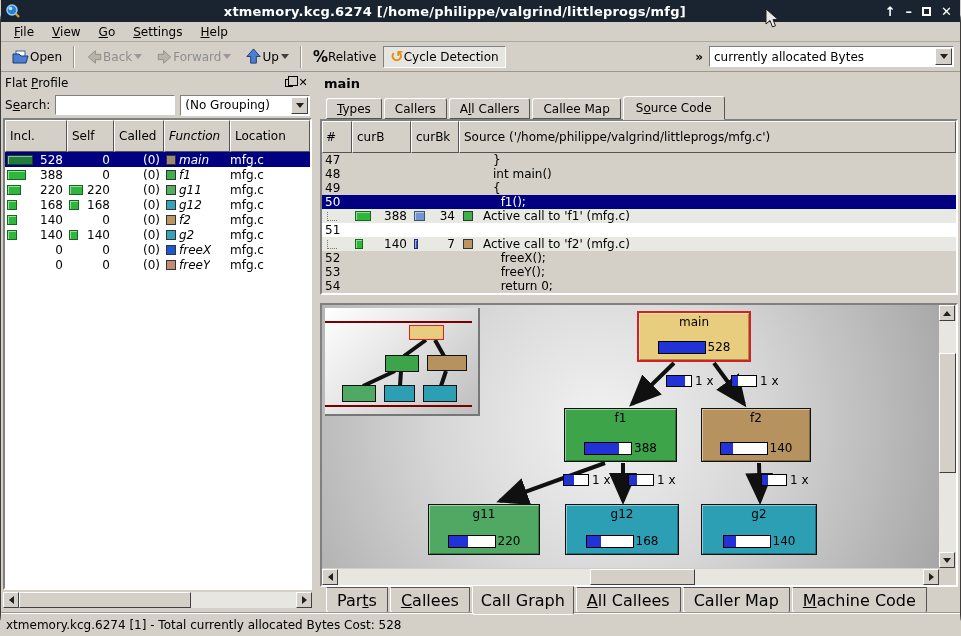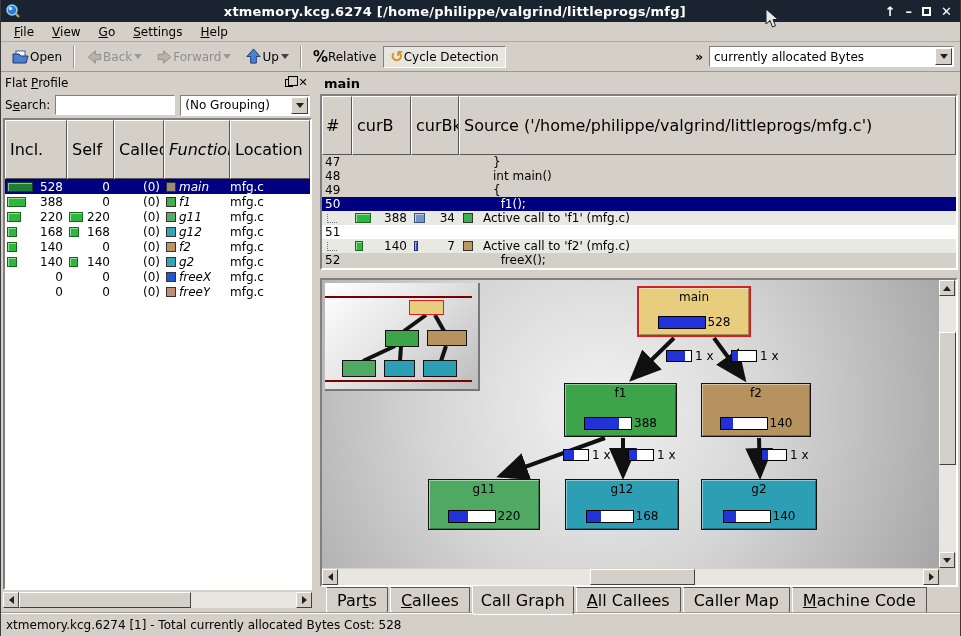--- a/index.html
+++ b/index.html
@@ -1,18 +1,18 @@
 <!DOCTYPE html>
 <html><head>
 <meta charset="utf-8">
 <style>
   * { margin:0; padding:0; box-sizing:border-box; }
   html,body { width:961px; height:636px; overflow:hidden; }
   body { font-family:"DejaVu Sans","Liberation Sans",sans-serif; font-size:12px; color:#000; background:#d4d0c8; }
-  .window { width:961px; height:636px; display:flex; flex-direction:column; border-left:1px solid #3c3c3c; border-right:1px solid #3c3c3c; position:relative; }
+  .window { width:961px; height:636px; display:flex; flex-direction:column; border-left:1px solid #3c3c3c; border-right:1px solid #3c3c3c; position:relative;border-radius:21px; }
 
   
   .titlebar { height:22px; background:#1a2430; display:flex; align-items:center; color:#fff; flex:none; }
   .app-icon { width:16px; height:16px; margin:0 4px; position:relative; }
   .app-icon svg { display:block; }
   .title-text { flex:1; text-align:center; font-weight:bold; font-size:13px; letter-spacing:.2px; }
   .win-controls { display:flex; align-items:center; gap:10px; margin-right:8px; font-size:13px; font-weight:bold; }
   .win-btn { cursor:default; line-height:1; }
   .wb-max { width:9px; height:9px; border:2px solid #fff; display:inline-block; }
 
@@ -43,21 +43,21 @@
   .dock-title { flex:1; }
   .dock-btn { width:14px; height:14px; display:flex; align-items:center; justify-content:center; font-size:11px; }
   .float-glyph { width:8px; height:8px; border:1px solid #000; position:relative; background:#d4d0c8; }
   .float-glyph::before { content:''; position:absolute; left:2px; top:-4px; width:8px; height:8px; border:1px solid #000; background:#d4d0c8; }
   .search-row { height:26px; display:flex; align-items:center; gap:5px; padding:0 2px; }
   .search-input { width:120px; height:20px; background:#fff; border-top:1px solid #808080; border-left:1px solid #808080; border-right:1px solid #fff; border-bottom:1px solid #fff; font-family:inherit; font-size:12px; padding:0 3px; outline:none; }
   .group-combo { flex:1; height:21px; background:#fff; border-top:1px solid #808080; border-left:1px solid #808080; border-right:1px solid #fff; border-bottom:1px solid #fff; display:flex; align-items:center; }
 
   .ftable { flex:1; background:#fff; border-top:2px solid #808080; border-left:2px solid #808080; border-right:2px solid #fff; border-bottom:2px solid #fff; overflow:hidden; display:flex; flex-direction:column; }
   .fhead { display:flex; flex:none; background:#d4d0c8; }
-  .hcell { border-top:1px solid #fff; border-left:1px solid #fff; border-right:1px solid #555; border-bottom:1px solid #555; padding:19px 4px; font-size:16px; white-space:nowrap; overflow:hidden; }
+  .hcell { border-top:1px solid #fff; border-left:1px solid #fff; border-right:1px solid #555; border-bottom:1px solid #555; padding:8px 4px; font-size:12px; white-space:nowrap; overflow:hidden; }
   .frow { display:flex; height:15px; align-items:center; white-space:nowrap; }
   .frow.sel { background:#000080; color:#fff; }
   .c { overflow:hidden; flex:none; display:flex; align-items:center; }
   .col-incl{width:62px;} .col-self{width:47px;} .col-called{width:50px;} .col-fn{width:66px;font-style:italic;} .col-loc{flex:1;}
   .bw { width:26px; height:10px; margin-left:2px; position:relative; flex:none; }
   .bw.bw-self { width:15px; }
   .bw .fill { display:block; height:10px; border:1px solid rgba(0,0,0,.45); box-shadow:inset 1px 1px rgba(255,255,255,.5); }
   .num { flex:1; text-align:right; padding-right:4px; font-style:normal; }
   .sq { width:10px; height:10px; border:1px solid #333; margin:0 3px 0 2px; flex:none; }
   .fn-name { overflow:hidden; }
@@ -419,20 +419,27 @@
             <span class="tri-r"></span>
           </span>
       </div>
     </div>
 
     <div class="v-splitter"></div>
 
     <div class="right-pane">
       <div class="detail-title">main</div>
 
+      <div class="tabs-row">
+        <span class="tab inactive"><u>T</u>ypes</span>
+        <span class="tab inactive">Callers</span>
+        <span class="tab inactive">A<u>l</u>l Callers</span>
+        <span class="tab inactive">Callee Map</span>
+        <span class="tab active">S<u>o</u>urce Code</span>
+      </div>
 
       <div class="source-wrap">
         <div class="shead">
           <span class="hcell sc-num" style="display:block;">#</span>
           <span class="hcell sc-curb" style="display:block;">curB</span>
           <span class="hcell sc-curbk" style="display:block;">curBk</span>
           <span class="hcell sc-src" style="display:block;">Source ('/home/philippe/valgrind/littleprogs/mfg.c')</span>
         </div>
         <div class="srow">
           <span class="sc-num">47</span>

